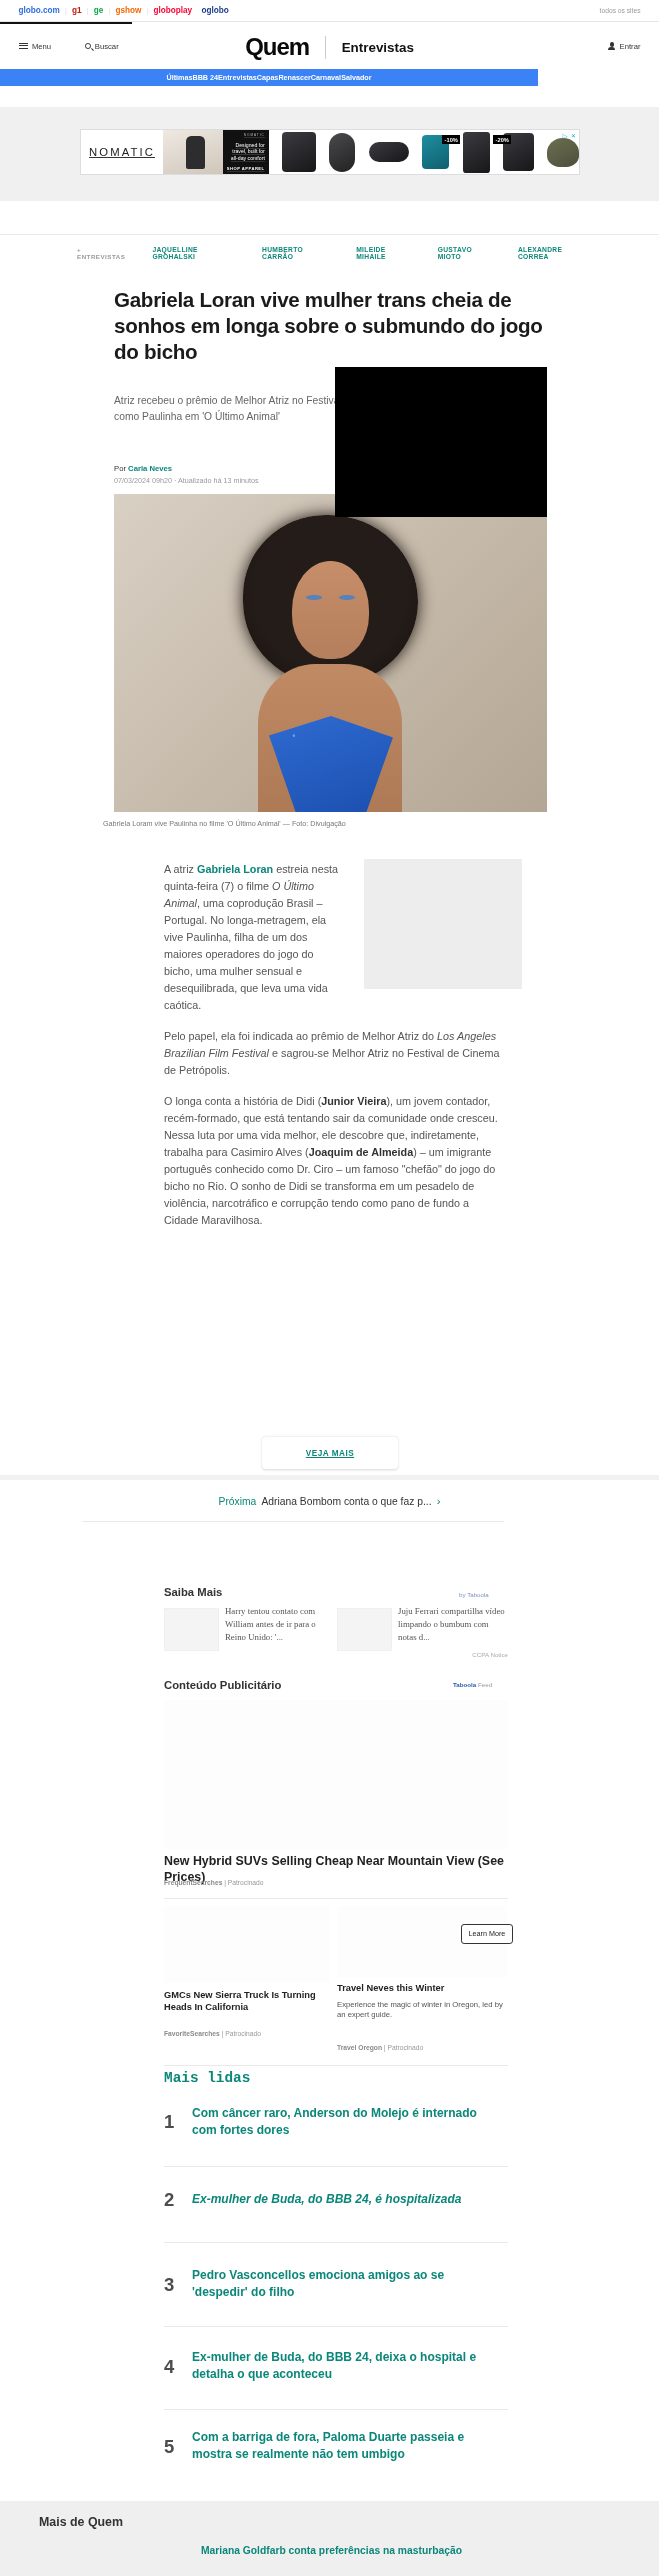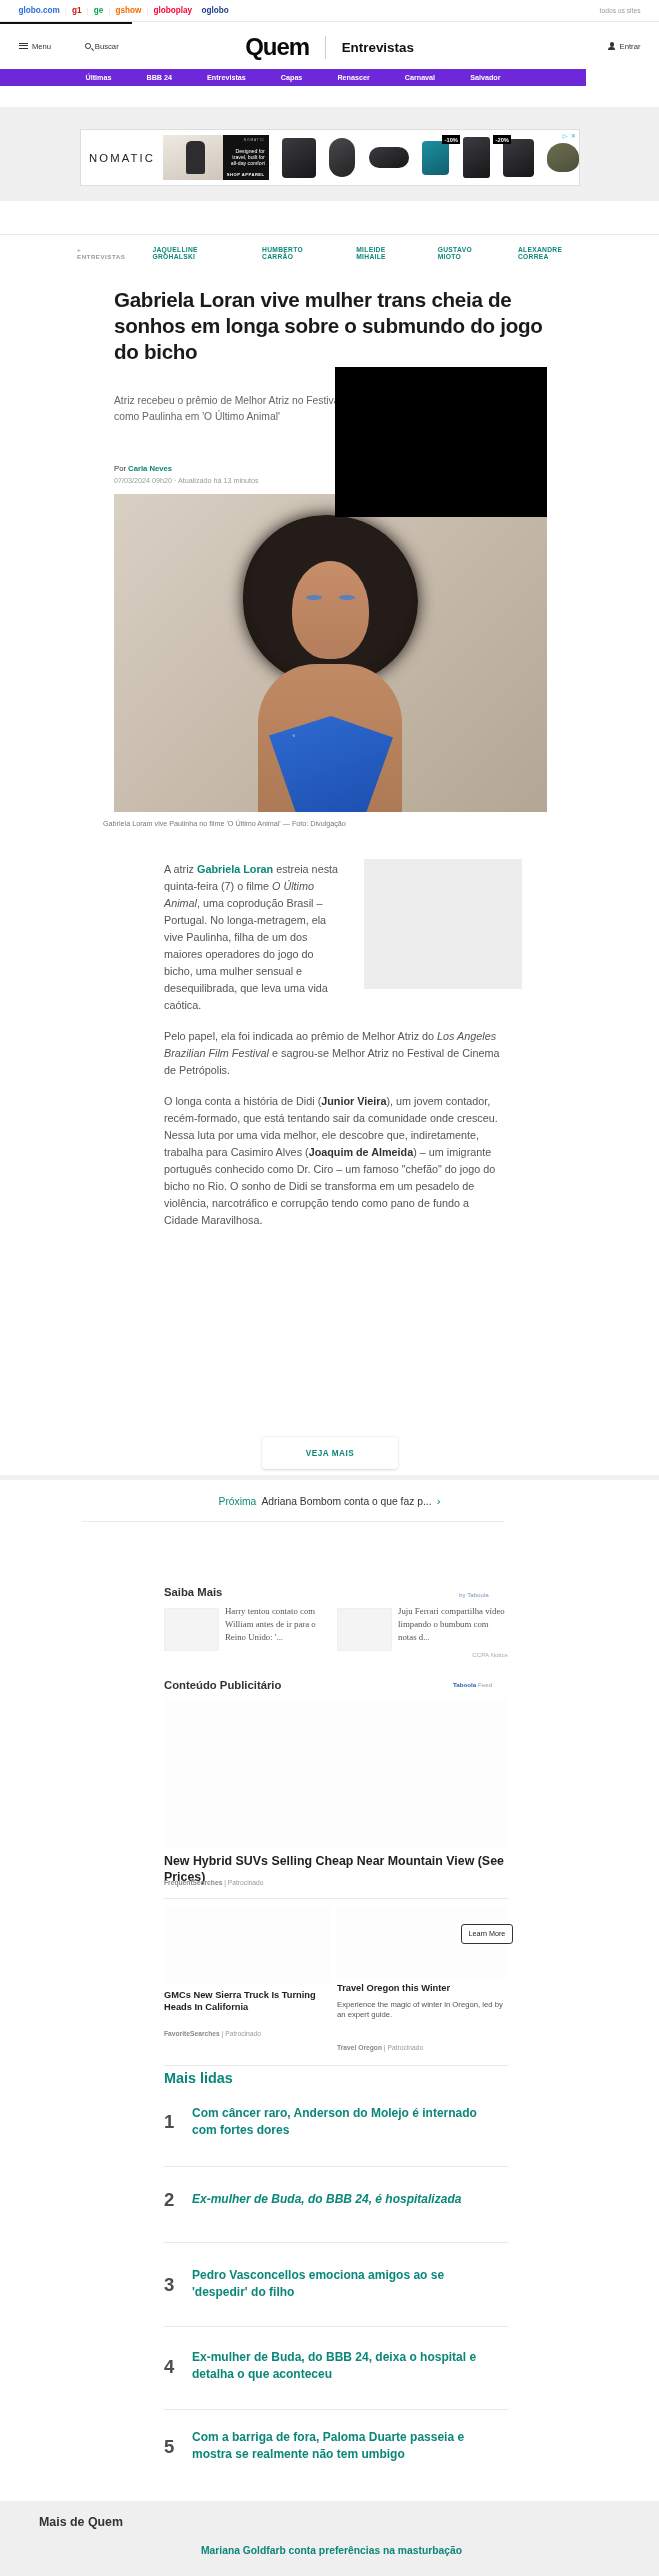--- a/index.html
+++ b/index.html
@@ -25,26 +25,26 @@
   .mag:after { content:""; position:absolute; width:3.1px; height:1px; background:#333; transform:rotate(45deg); left:4.6px; top:5.2px; }
   .person { width:7.2px; height:7.2px; position:relative; }
   .person:before { content:""; position:absolute; width:4.1px; height:4.1px; border-radius:50%; background:#333; left:1.5px; top:0; }
   .person:after { content:""; position:absolute; width:7.2px; height:3.1px; border-radius:3.6px 3.6px 0 0; background:#333; left:0; bottom:0; }
   .logo-wrap { top:9.3px; left:0; width:659px; display:flex; justify-content:center; align-items:center; gap:16px; }
   .logo { font-size:24px; font-weight:800; letter-spacing:-1px; color:#0a0a0a; }
   .logo-div { width:0.5px; height:23px; background:#ccc; }
   .logo-sec { font-size:13.4px; font-weight:bold; color:#111; }
 
   
-  .nav { top:69px; left:0; width:586px; height:17px; background:#6d28d9; display:flex; justify-content:center; align-items:center; gap:35px; }
+  .nav { top:69px; left:0; width:538px; height:17px; background:#3b82f6; display:flex; justify-content:center; align-items:center; }
   .nav .item { color:#fff; font-size:7.2px; font-weight:bold; }
 
   
   .adstrip { top:107px; left:0; width:659px; height:94px; background:#f0f0f0; }
-  .banner { top:129px; left:80px; width:500px; height:57px; background:#fff; border:0.5px solid #ddd; display:flex; align-items:center; overflow:hidden; }
+  .banner { top:129px; left:80px; width:500px; height:46px; background:#fff; border:0.5px solid #ddd; display:flex; align-items:center; overflow:hidden;text-decoration:underline; }
   .nomatic-logo { width:88px; text-align:center; font-size:11.3px; letter-spacing:2.1px; color:#222; }
   .banner-model { width:64px; height:45px; background:linear-gradient(160deg,#efe9e2,#cfc6ba 60%,#8d8option378 100%); background:linear-gradient(160deg,#efe9e2,#cfc6ba); position:relative; }
   .banner-model:before { content:""; position:absolute; left:23px; top:6.2px; width:18.5px; height:33px; background:#2d2d30; border-radius:5.2px 5.2px 2.1px 2.1px; }
   .banner-panel { width:49px; height:45px; background:#111; color:#fff; padding:3.1px 4.1px; display:flex; flex-direction:column; justify-content:space-between; }
   .banner-panel .pb { font-size:3.1px; letter-spacing:1px; text-align:right; color:#bbb; }
   .banner-panel .tag { font-size:5.2px; line-height:6.2px; text-align:right; }
   .banner-panel .cta { font-size:4.1px; font-weight:bold; letter-spacing:0.5px; }
   .prod { background:linear-gradient(150deg,#3c3c40,#17171a); border-radius:4.1px; margin-left:13.4px; }
   .prod.teal { background:linear-gradient(150deg,#1f8fa0,#0f5f6e); }
   .prod.camo { background:linear-gradient(150deg,#6d6f52,#4c4e3a); border-radius:50% 50% 40% 40%; }
@@ -79,42 +79,42 @@
   .adrail { top:859px; left:364px; width:158px; height:130px; background:#ededed; }
 
   .para { font-size:10.8px; line-height:17px; color:#555; }
   .para i { font-style:italic; }
   .para b { color:#333; }
   .pname { color:var(--teal); font-weight:bold; }
   .p1 { top:861px; left:164px; width:179px; }
   .p2 { top:1028px; left:164px; width:337px; }
   .p3 { top:1093px; left:164px; width:340px; }
 
-  .seemore-card { top:1437px; left:262px; width:136px; height:32px; background:#fff; border-radius:4.1px; box-shadow:0 0.5px 2.6px rgba(0,0,0,.16); display:flex; align-items:center; justify-content:center; color:var(--teal); font-weight:bold; font-size:8.2px; letter-spacing:0.5px; }
+  .seemore-card { top:1437px; left:262px; width:136px; height:32px; background:#fff; border-radius:4.1px; box-shadow:0 0.5px 2.6px rgba(0,0,0,.16); display:flex; align-items:center; justify-content:center; color:var(--teal); font-weight:bold; font-size:8.2px; letter-spacing:0.5px;text-decoration:underline; }
   .graygap { top:1475px; left:0; width:659px; height:5.2px; background:#f1f1f1; }
   .nextbar { top:1480px; left:0; width:659px; height:42px; background:#fff; display:flex; align-items:center; justify-content:center; gap:5.2px; font-size:10.3px; }
   .nextbar .lbl { color:var(--teal); }
   .nextbar .ttl { color:#333; }
   .nextbar .chev { color:var(--teal); font-size:11.3px; }
   .nextrule { top:1521px; left:82px; width:422px; }
 
   .sechead { font-size:11.3px; font-weight:bold; color:#333; }
   .attr { font-size:6.2px; color:#7d93c1; }
   .thumb { background:#f4f4f4; border:0.5px solid #efefef; }
   .sm-text { font-size:8.8px; line-height:13px; color:#555;font-family:Liberation Serif, serif; }
   .ccpa { font-size:6.2px; color:#aaa; }
 
   .sp-headline { font-size:12.4px; line-height:15.5px; font-weight:bold; color:#222; }
   .sp-src { font-size:6.7px; color:#999; }
   .sp-src b { color:#8a8a8a; }
   .sp-card-title { font-size:9.3px; line-height:12.4px; font-weight:bold; color:#222; }
   .sp-desc { font-size:7.7px; line-height:10.3px; color:#555; }
   .learnmore { border:1px solid #333; border-radius:3.1px; font-size:7.2px; color:#222; display:flex; align-items:center; justify-content:center; background:#fff; }
 
-  .ml-head { font-size:14.4px; font-weight:800; color:var(--teal); }
+  .ml-head { font-size:14.4px; font-weight:800; color:var(--teal);font-family:Liberation Mono, monospace; }
   .ml-rank { font-size:18.5px; font-weight:bold; color:#4d4d4d; }
   .ml-title { font-size:12px; line-height:17px; font-weight:bold; color:var(--teal); }
 
   .mdq-band { top:2501px; left:0; width:659px; height:1110px; background:#efefef; }
   .mdq-head { top:2515px; left:39px; font-size:12.4px; font-weight:800; color:#333; }
   .mdq-card { position:absolute; left:39px; width:471px; height:118px; }
   .mdq-img { position:absolute; left:0; top:0; width:153px; height:86px; }
   .mdq-title { position:absolute; left:162px; top:1px; width:309px; font-size:10.3px; line-height:14px; font-weight:bold; color:var(--teal); }
   .mdq-card:nth-of-type(1) .mdq-img { background:linear-gradient(135deg,#8c3b34,#d9a08a); }
   .mdq-card:nth-of-type(2) .mdq-img { background:linear-gradient(135deg,#7fa8b8,#d9c9a8); }
@@ -271,21 +271,21 @@
   </div>
   <div class="abs rule" style="top:1898px; left:164px; width:344px;"></div>
 
   <div class="abs" style="top:1906px; left:164px; width:166px; height:77px; background:#fdfdfd;"></div>
   <div class="abs sp-card-title lnk" style="top:1989px; left:164px; width:166px;">GMCs New Sierra Truck Is Turning Heads In California</div>
   <div class="abs sp-src" style="top:2030px; left:164px;">
     <b>FavoriteSearches</b> | <span>Patrocinado</span>
   </div>
 
   <div class="abs" style="top:1906px; left:337px; width:170px; height:72px; background:#fdfdfd;"></div>
-  <div class="abs sp-card-title lnk" style="top:1982px; left:337px; width:170px;">Travel Oregon this Winter</div>
+  <div class="abs sp-card-title lnk" style="top:1982px; left:337px; width:170px;">Travel Neves this Winter</div>
   <div class="abs sp-desc" style="top:2000px; left:337px; width:170px;">Experience the magic of winter in Oregon, led by an expert guide.</div>
   <div class="abs sp-src" style="top:2044px; left:337px;">
     <b>Travel Oregon</b> | <span>Patrocinado</span>
   </div>
   <div class="abs learnmore lnk" style="top:1924px; left:461px; width:52px; height:19.6px;">Learn More</div>
   <div class="abs rule" style="top:2065px; left:164px; width:344px;"></div>
 
   <div class="abs ml-head" style="top:2070px; left:164px;">Mais lidas</div>
 
   <div class="abs ml-rank" style="top:2111px; left:164px;">1</div>

